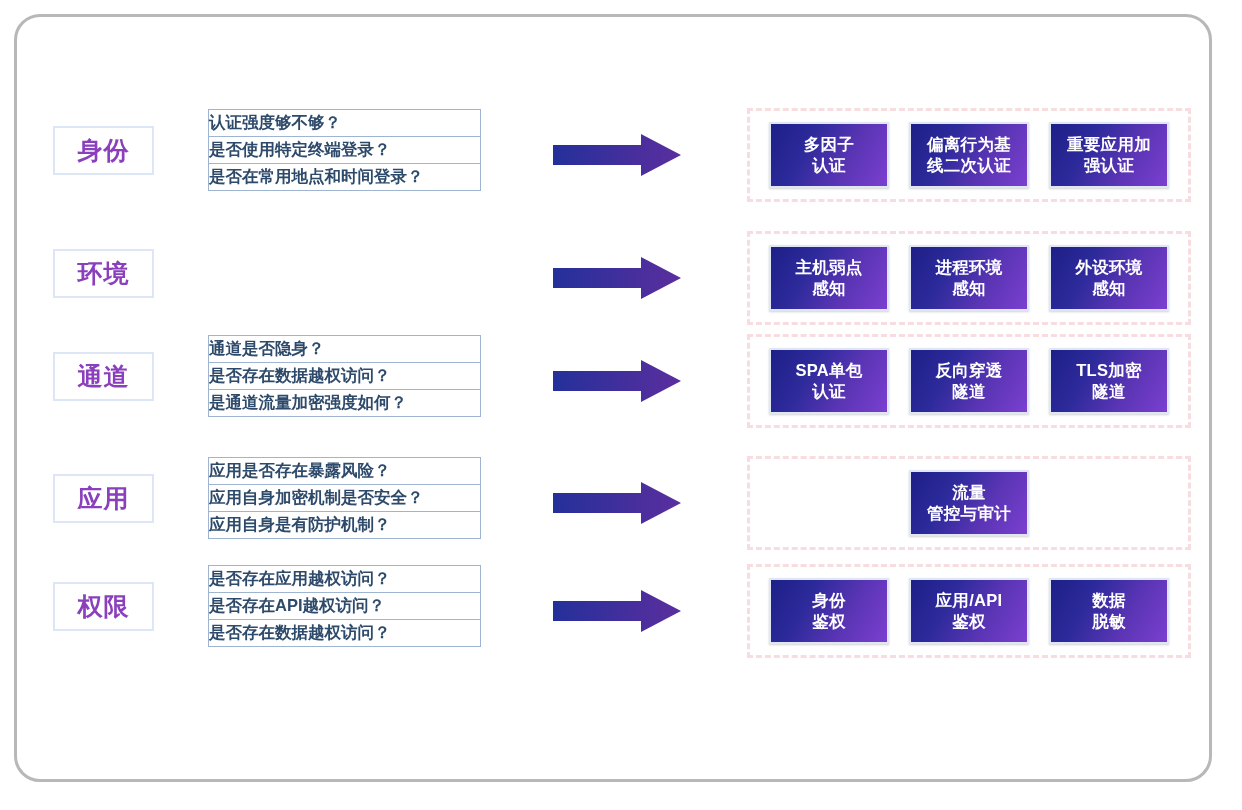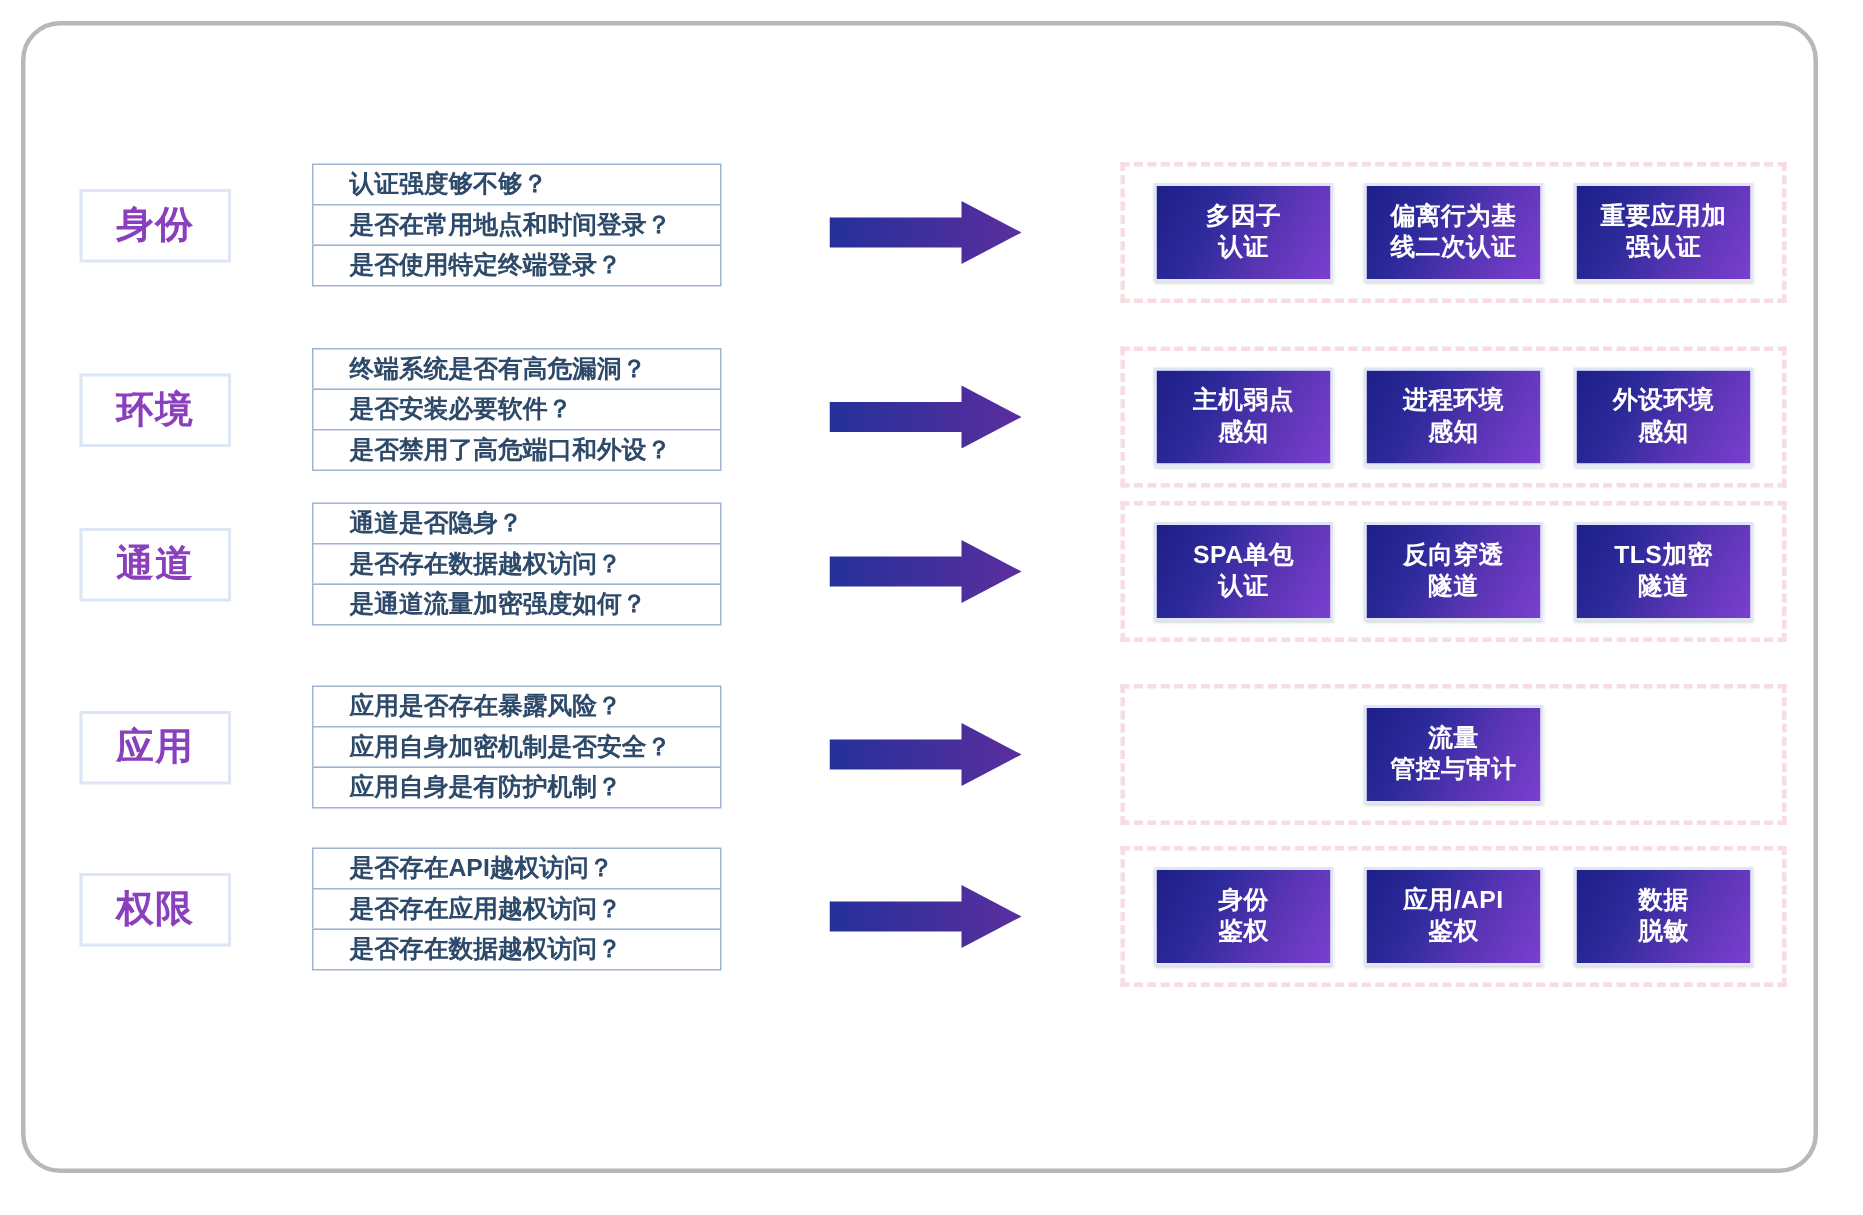--- a/index.html
+++ b/index.html
@@ -77,21 +77,21 @@
     top: 5px;
     width: 273px;
   }
   .question {
     height: 28px;
     border: 1px solid #9fb4d0;
     background: #ffffff;
     box-sizing: border-box;
     display: flex;
     align-items: center;
-    padding-left: 24px;
+    padding-left: 0;
     margin-top: -1px;
     color: #2e4a6b;
     font-size: 16.5px;
     font-weight: bold;
     white-space: nowrap;
   }
   .question:first-child { margin-top: 0; }
 
   
   .arrow-wrap {
@@ -149,22 +149,22 @@
 <div class="frame"></div>
 
 <div class="rows">
 
   <div class="row row-0">
     <div class="cat-label">
       <span class="cat-label-text">身份</span>
     </div>
     <div class="questions">
       <div class="question">认证强度够不够？</div>
+      <div class="question">是否使用特定终端登录？</div>
       <div class="question">是否在常用地点和时间登录？</div>
-      <div class="question">是否使用特定终端登录？</div>
     </div>
     <div class="arrow-wrap">
       <svg width="128" height="42" viewBox="0 0 128 42">
         <defs>
           <linearGradient id="ag0" x1="0" y1="0" x2="1" y2="0">
             <stop offset="0" stop-color="#24309a"></stop>
             <stop offset="1" stop-color="#5b2e9e"></stop>
           </linearGradient>
         </defs>
         <path d="M0,11 L88,11 L88,0 L128,21 L88,42 L88,31 L0,31 Z" fill="url(#ag0)"></path>
@@ -179,25 +179,20 @@
         <div class="tile">重要应用加
 强认证</div>
       </div>
     </div>
   </div>
 
   <div class="row row-1">
     <div class="cat-label">
       <span class="cat-label-text">环境</span>
     </div>
-    <div class="questions">
-      <div class="question">终端系统是否有高危漏洞？</div>
-      <div class="question">是否安装必要软件？</div>
-      <div class="question">是否禁用了高危端口和外设？</div>
-    </div>
     <div class="arrow-wrap">
       <svg width="128" height="42" viewBox="0 0 128 42">
         <defs>
           <linearGradient id="ag1" x1="0" y1="0" x2="1" y2="0">
             <stop offset="0" stop-color="#24309a"></stop>
             <stop offset="1" stop-color="#5b2e9e"></stop>
           </linearGradient>
         </defs>
         <path d="M0,11 L88,11 L88,0 L128,21 L88,42 L88,31 L0,31 Z" fill="url(#ag1)"></path>
       </svg>
@@ -272,22 +267,22 @@
 管控与审计</div>
       </div>
     </div>
   </div>
 
   <div class="row row-4">
     <div class="cat-label">
       <span class="cat-label-text">权限</span>
     </div>
     <div class="questions">
+      <div class="question">是否存在应用越权访问？</div>
       <div class="question">是否存在API越权访问？</div>
-      <div class="question">是否存在应用越权访问？</div>
       <div class="question">是否存在数据越权访问？</div>
     </div>
     <div class="arrow-wrap">
       <svg width="128" height="42" viewBox="0 0 128 42">
         <defs>
           <linearGradient id="ag4" x1="0" y1="0" x2="1" y2="0">
             <stop offset="0" stop-color="#24309a"></stop>
             <stop offset="1" stop-color="#5b2e9e"></stop>
           </linearGradient>
         </defs>

